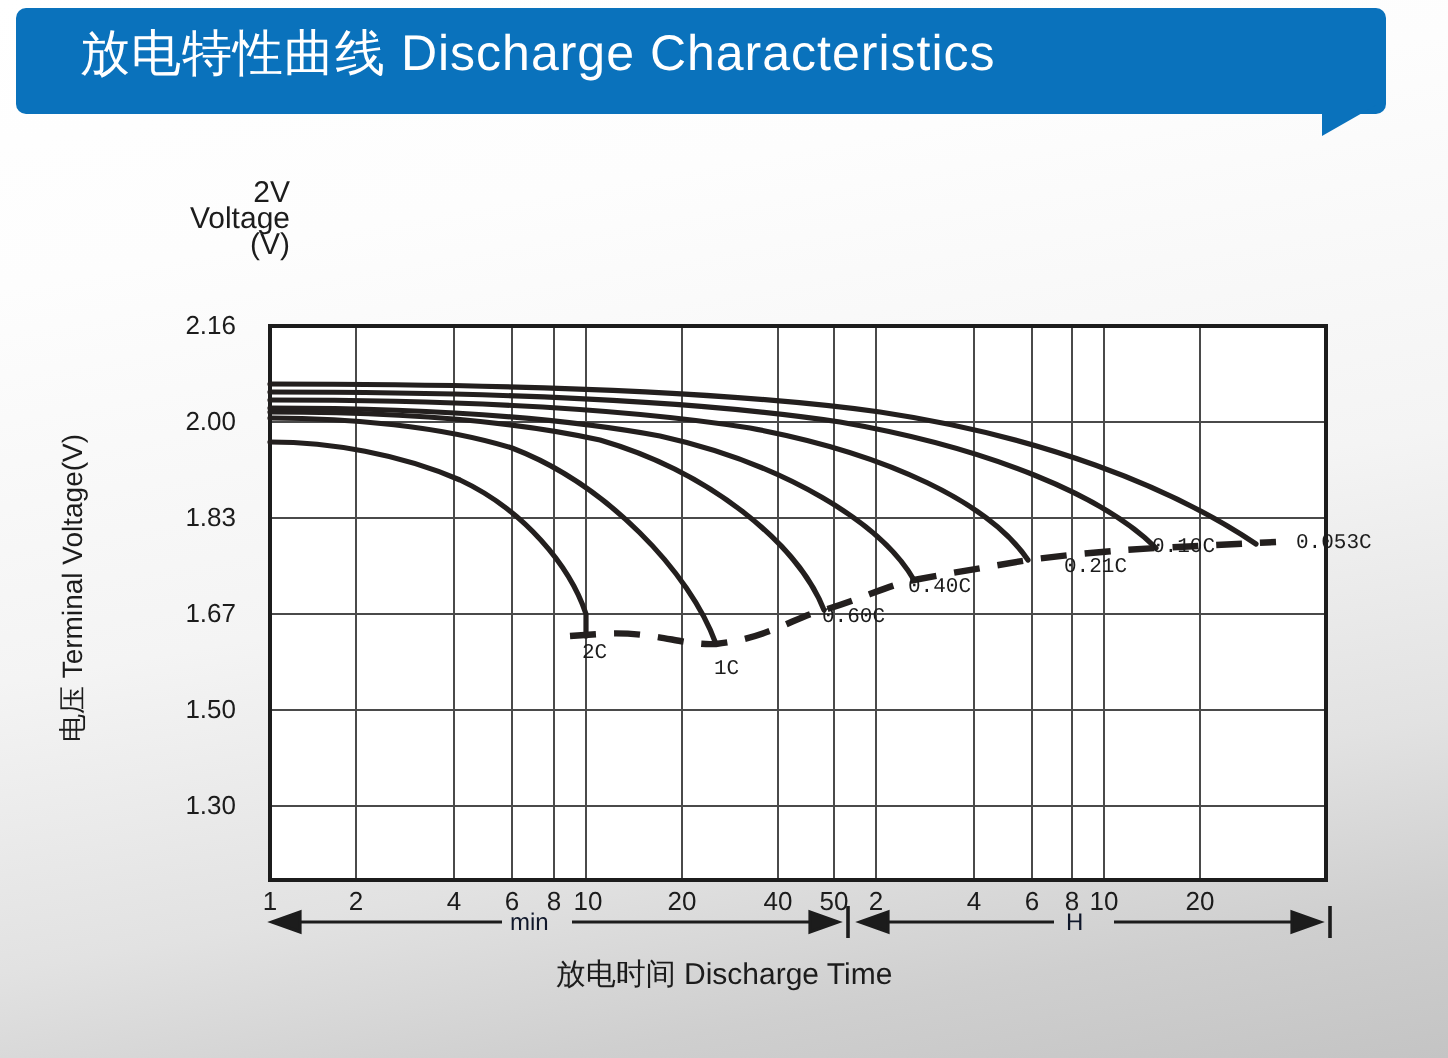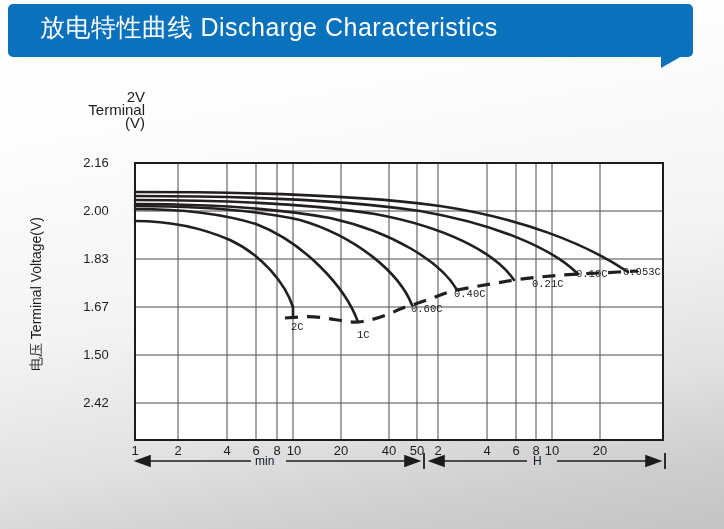--- a/index.html
+++ b/index.html
@@ -53,21 +53,21 @@
   #y-axis-title{
     left:-63px;top:285px;width:200px;text-align:center;
     transform:rotate(-90deg);transform-origin:50% 50%;
   }
   #x-axis-title{left:0;top:478px;width:724px;text-align:center;font-size:15px;}
 
   .tick-label{
     position:absolute;font-size:13px;color:#1c1c1c;
     text-align:center;white-space:nowrap;
   }
-  .ytick{width:44px;}
+  .ytick{width:44px;text-align:right;}
   .xtick{width:30px;}
   .unit-label{position:absolute;font-size:12px;color:#0f172a;}
   .curve-label{position:absolute;font-size:10.5px;color:#1c1c1c;white-space:nowrap;font-family:Liberation Mono, monospace;}
 </style>
 </head>
 <body>
 
 <div id="root">
 
   <div class="bg-panel"></div>
@@ -140,32 +140,33 @@
         <line x1="440" y1="461" x2="527" y2="461"></line>
         <line x1="557" y1="461" x2="650" y2="461"></line>
         <polygon points="430,461 444,456 444,466"></polygon>
         <polygon points="660,461 646,456 646,466"></polygon>
         <line x1="665" y1="453" x2="665" y2="469" stroke-width="1.8"></line>
       </g>
     </svg>
 
     <div class="hdr-label" id="battery-label">
       <div>2V</div>
-      <div>Terminal</div>
+      <div>Voltage</div>
       <div>(V)</div>
     </div>
 
     <div class="axis-title" id="y-axis-title">电压 Terminal Voltage(V)</div>
+    <div class="axis-title" id="x-axis-title">放电时间 Discharge Time</div>
 
     <div class="tick-label ytick" style="left:74px;top:155px;">2.16</div>
     <div class="tick-label ytick" style="left:74px;top:203px;">2.00</div>
     <div class="tick-label ytick" style="left:74px;top:251px;">1.83</div>
     <div class="tick-label ytick" style="left:74px;top:299px;">1.67</div>
     <div class="tick-label ytick" style="left:74px;top:347px;">1.50</div>
-    <div class="tick-label ytick" style="left:74px;top:395px;">2.42</div>
+    <div class="tick-label ytick" style="left:74px;top:395px;">1.30</div>
 
     <div class="tick-label xtick" style="left:120px;top:443px;">1</div>
     <div class="tick-label xtick" style="left:163px;top:443px;">2</div>
     <div class="tick-label xtick" style="left:212px;top:443px;">4</div>
     <div class="tick-label xtick" style="left:241px;top:443px;">6</div>
     <div class="tick-label xtick" style="left:262px;top:443px;">8</div>
     <div class="tick-label xtick" style="left:279px;top:443px;">10</div>
     <div class="tick-label xtick" style="left:326px;top:443px;">20</div>
     <div class="tick-label xtick" style="left:374px;top:443px;">40</div>
     <div class="tick-label xtick" style="left:402px;top:443px;">50</div>
@@ -178,15 +179,15 @@
 
     <div class="unit-label" style="left:255px;top:454px;">min</div>
     <div class="unit-label" style="left:533px;top:454px;">H</div>
 
     <div class="curve-label" style="left:291px;top:321px;">2C</div>
     <div class="curve-label" style="left:357px;top:329px;">1C</div>
     <div class="curve-label" style="left:411px;top:303px;">0.60C</div>
     <div class="curve-label" style="left:454px;top:288px;">0.40C</div>
     <div class="curve-label" style="left:512px;top:278px;padding-left:20px;">0.21C</div>
     <div class="curve-label" style="left:576px;top:268px;">0.10C</div>
-    <div class="curve-label" style="left:623px;top:266px;">0.053C</div>
+    <div class="curve-label" style="left:648px;top:266px;">0.053C</div>
   </div>
 </div>
 
 </body></html>

